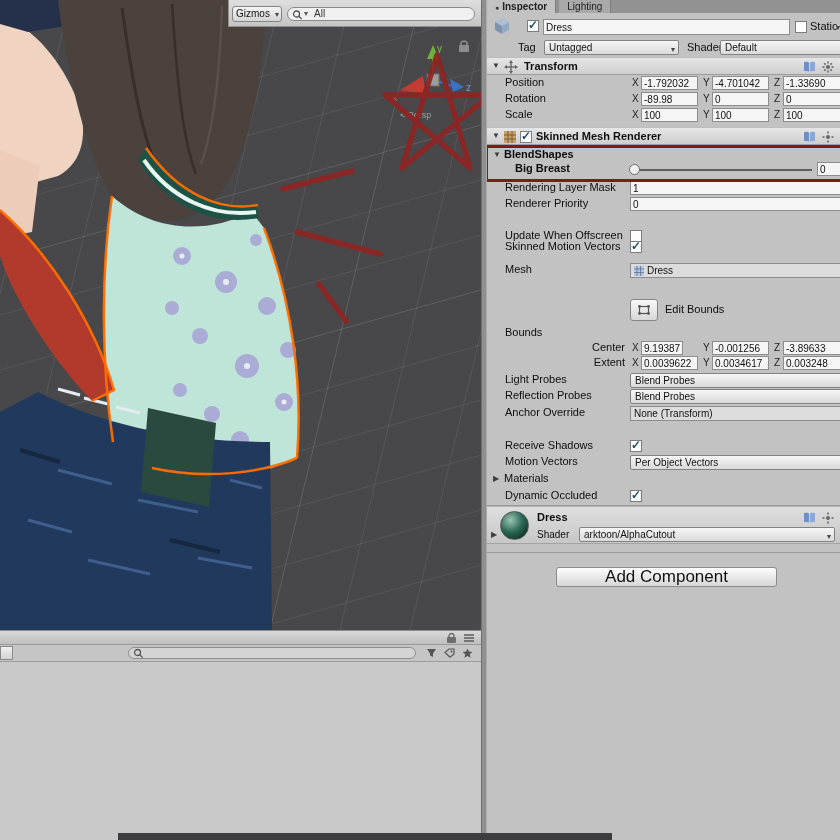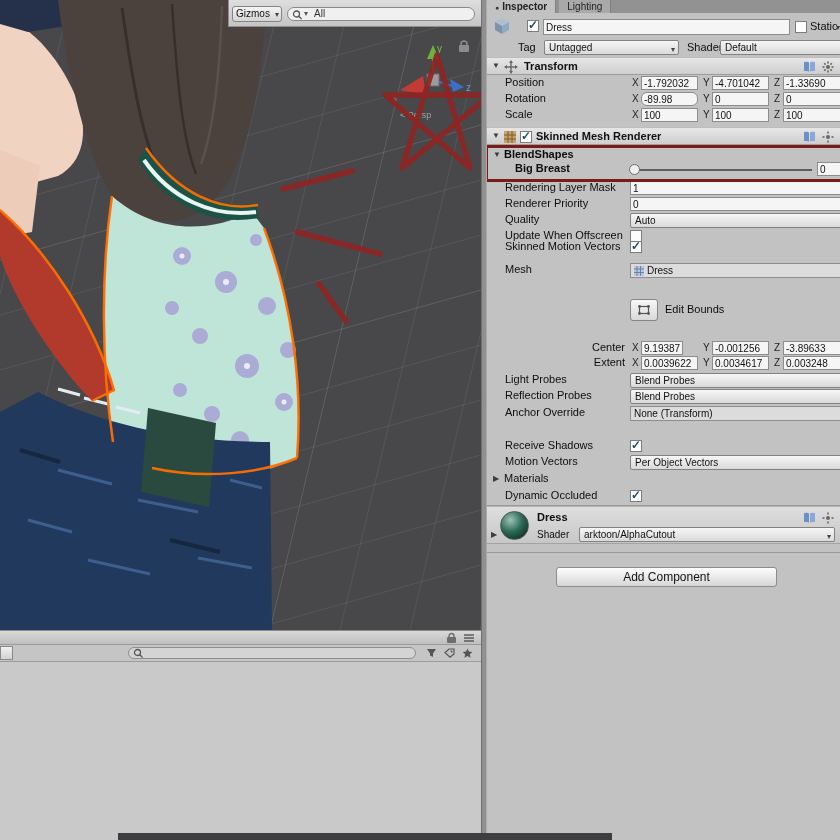--- a/index.html
+++ b/index.html
@@ -75,21 +75,21 @@
     background:#f0f0f0;border:1px solid #6d6d6d;box-sizing:border-box;}
   .editbtn{position:absolute;left:143px;top:1px;width:28px;height:22px;box-sizing:border-box;
     background:linear-gradient(#f8f8f8,#d8d8d8);border:1px solid #858585;border-radius:3px;
     display:flex;align-items:center;justify-content:center;cursor:default;}
   .mathead{position:absolute;left:0;right:0;top:506px;height:38px;box-sizing:border-box;
     background:linear-gradient(#dedede,#c7c7c7);border-top:1px solid #b3b3b3;border-bottom:1px solid #a3a3a3;}
   .matsphere{position:absolute;left:13px;top:4px;width:27px;height:27px;border-radius:50%;
     background:radial-gradient(circle at 35% 30%, #9ec4b2 0%, #2e6b5a 45%, #113327 82%);border:1px solid #555;}
   .btn-add{position:absolute;left:69px;top:567px;width:221px;height:20px;box-sizing:border-box;
     background:linear-gradient(#fdfdfd,#d6d6d6);border:1px solid #8c8c8c;border-radius:3px;
-    font-size:12px;text-align:center;line-height:18px;cursor:default;}
+    font-size:17px;text-align:center;line-height:18px;cursor:default;}
 </style>
 </head>
 <body>
 
 <div id="app">
 
   <div class="scene-panel">
     <svg class="scene-svg" width="481" height="630" viewBox="0 0 481 630">
       <rect x="0" y="0" width="481" height="630" fill="#48484a"></rect>
 
@@ -320,21 +320,21 @@
       <span class="axis" style="left:145px">X</span>
       <input class="fld" style="left: 154px; top: 1px; width: 57px;" value="-1.792032">
       <span class="axis" style="left:216px">Y</span>
       <input class="fld" style="left: 225px; top: 1px; width: 57px;" value="-4.701042">
       <span class="axis" style="left:287px">Z</span>
       <input class="fld" style="left: 296px; top: 1px; width: 62px;" value="-1.33690">
     </div>
     <div class="row" style="top:91px">
       <span class="lbl">Rotation</span>
       <span class="axis" style="left:145px">X</span>
-      <input class="fld" style="left: 154px; top: 1px; width: 57px; border-radius: 6px;" value="-89.98">
+      <input class="fld" style="left: 154px; top: 1px; width: 57px;" value="-89.98">
       <span class="axis" style="left:216px">Y</span>
       <input class="fld" style="left: 225px; top: 1px; width: 57px;" value="0">
       <span class="axis" style="left:287px">Z</span>
       <input class="fld" style="left: 296px; top: 1px; width: 62px;" value="0">
     </div>
     <div class="row" style="top:107px">
       <span class="lbl">Scale</span>
       <span class="axis" style="left:145px">X</span>
       <input class="fld" style="left: 154px; top: 1px; width: 57px;" value="100">
       <span class="axis" style="left:216px">Y</span>
@@ -379,24 +379,20 @@
       <input class="fld" style="left: 330px; top: 1px; width: 28px;" value="0">
     </div>
 
     <div class="row" style="top:180px">
       <span class="lbl">Rendering Layer Mask</span>
       <input class="fld" style="left: 143px; top: 1px; width: 216px;" value="1">
     </div>
     <div class="row" style="top:196px">
       <span class="lbl">Renderer Priority</span>
       <input class="fld" style="left: 143px; top: 1px; width: 216px;" value="0">
-    </div>
-    <div class="row" style="top:212px">
-      <span class="lbl">Quality</span>
-      <div class="dd" style="left:143px;top:1px;width:216px"><span>Auto</span></div>
     </div>
     <div class="row" style="top:228px">
       <span class="lbl">Update When Offscreen</span>
       <div class="cb" style="left:143px;top:2px"></div>
     </div>
     <div class="row" style="top:239px">
       <span class="lbl">Skinned Motion Vectors</span>
       <div class="cb on" style="left:143px;top:2px"></div>
     </div>
     <div class="row" style="top:262px">
@@ -414,20 +410,23 @@
         <svg width="14" height="12">
           <rect x="2.5" y="2.5" width="9" height="7" fill="none" stroke="#555" stroke-width="1.2"></rect>
           <circle cx="2.5" cy="2.5" r="1.4" fill="#555"></circle>
             <circle cx="11.5" cy="2.5" r="1.4" fill="#555"></circle>
           <circle cx="2.5" cy="9.5" r="1.4" fill="#555"></circle>
             <circle cx="11.5" cy="9.5" r="1.4" fill="#555"></circle>
         </svg>
       </div>
       <span class="lbl" style="left:178px;top:4px">Edit Bounds</span>
     </div>
+    <div class="row" style="top:325px;height:14px">
+      <span class="lbl">Bounds</span>
+    </div>
     <div class="row" style="top:340px">
       <span class="lbl" style="left:88px;width:50px;text-align:right">Center</span>
       <span class="axis" style="left:145px">X</span>
       <input class="fld" style="left: 154px; top: 1px; width: 42px;" value="9.193877e">
       <span class="axis" style="left:216px">Y</span>
       <input class="fld" style="left: 225px; top: 1px; width: 57px;" value="-0.001256">
       <span class="axis" style="left:287px">Z</span>
       <input class="fld" style="left: 296px; top: 1px; width: 62px;" value="-3.89633">
     </div>
     <div class="row" style="top:355px">

